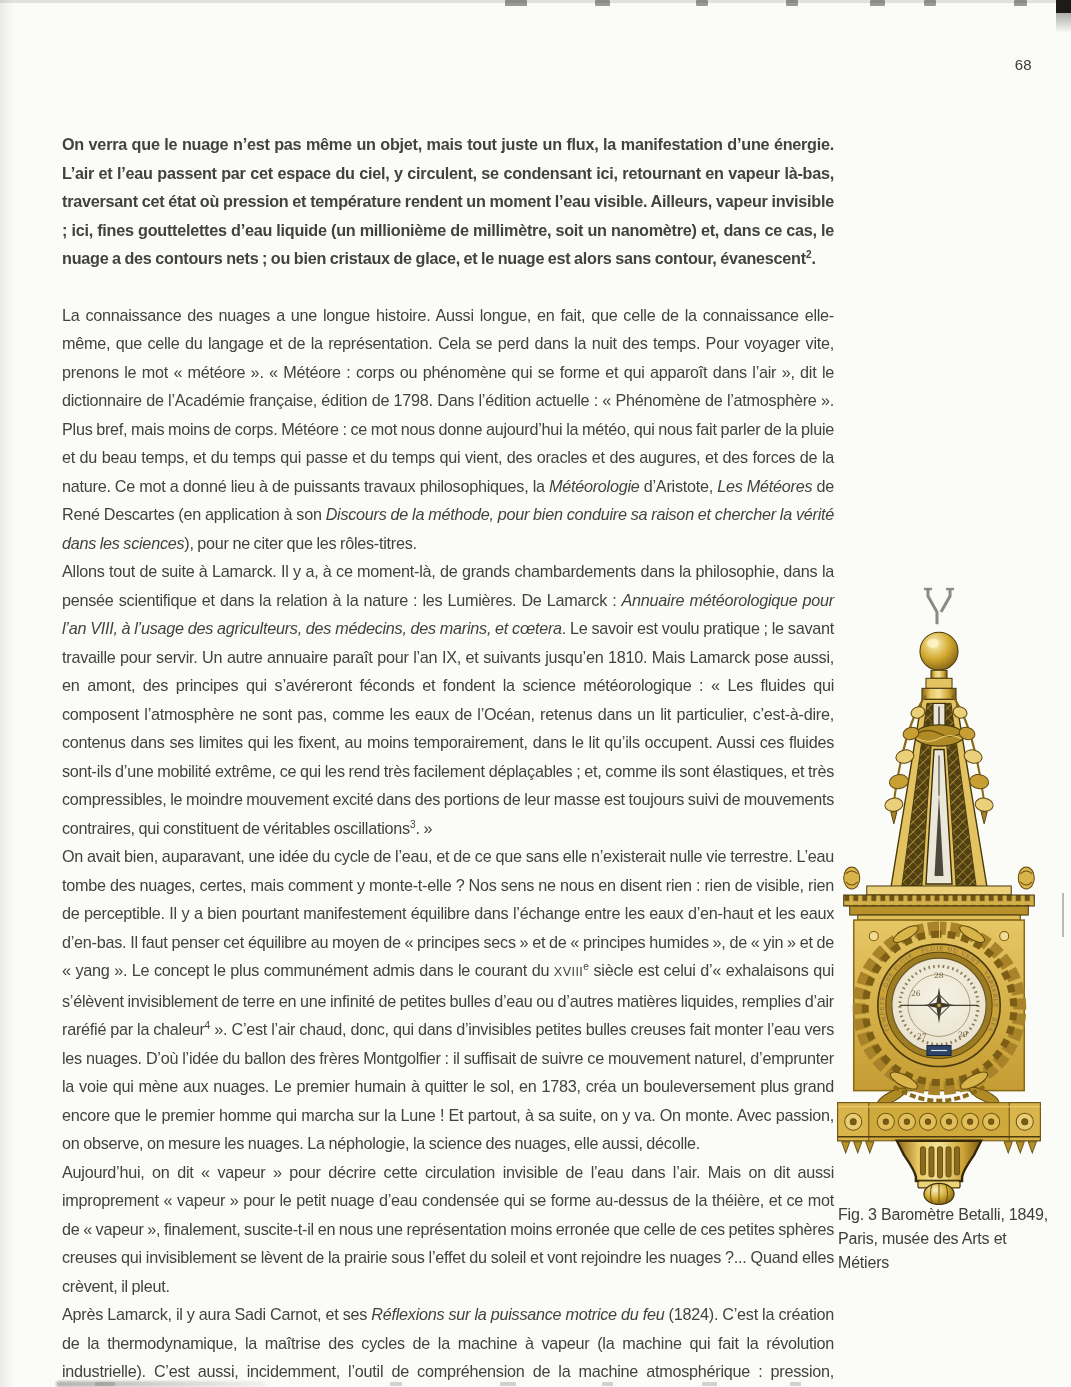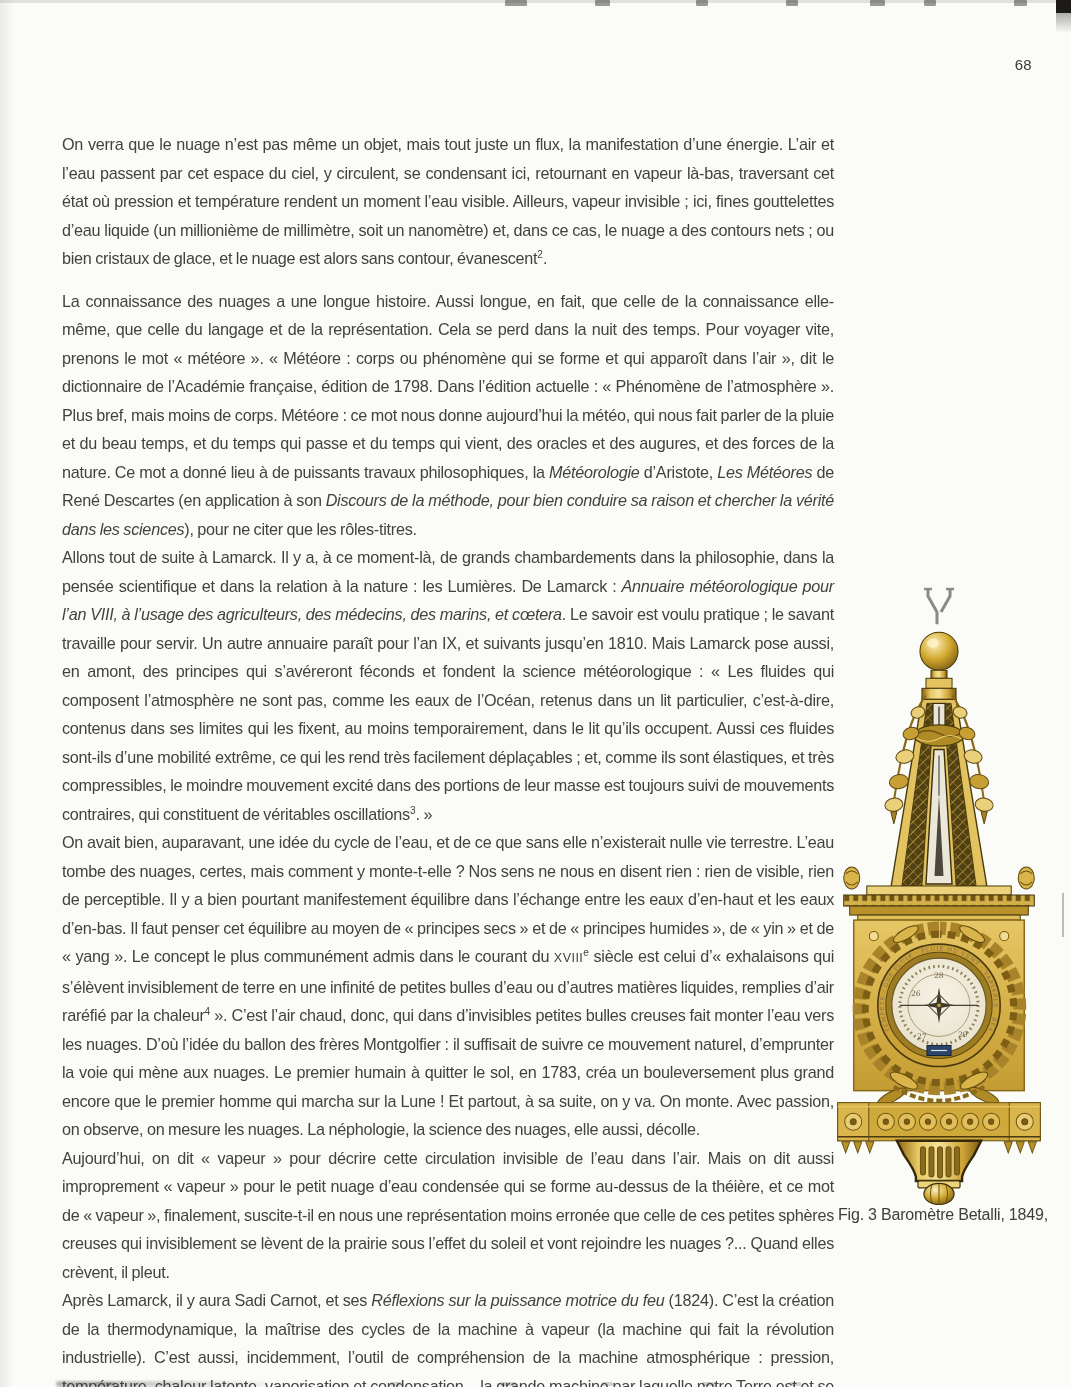--- a/index.html
+++ b/index.html
@@ -25,21 +25,21 @@
 
   .page-number{position:absolute;right:39px;top:56px;font-size:15px;color:#3a3a3a;letter-spacing:.3px;text-align:right;}
 
   .text-column{
     position:absolute;left:62px;top:130px;width:772px;
     font-size:16.2px;line-height:28.5px;
     letter-spacing:-0.25px;word-spacing:-0.6px;
     text-align:justify;color:#424242;
   }
   .text-column p.para{margin:0;}
-  .text-column p.gap-after{margin-bottom:14px;}
+  .text-column p.gap-after{margin-bottom:28px;font-weight:bold;}
   .text-column em{font-style:italic;}
   .text-column sup{font-size:62%;line-height:0;vertical-align:super;letter-spacing:0;}
   .text-column .sc{font-size:.78em;letter-spacing:.4px;}
 
   .figure{position:absolute;left:833px;top:583px;width:212px;height:622px;}
   .figure svg{display:block;width:212px;height:622px;}
 
   .caption{
     position:absolute;left:838px;top:1203px;width:215px;
     font-size:16px;line-height:24px;color:#3d3d3d;letter-spacing:-0.2px;
@@ -283,13 +283,14 @@
 
   <g>
     <ellipse cx="105" cy="609" rx="15" ry="10.5" fill="url(#sphereG)" stroke="#3c2f0a" stroke-width="1.2"></ellipse>
     <path d="M98,600 q-3,9 0,18 M105,599 v21 M112,600 q3,9 0,18" fill="none" stroke="#6e5414" stroke-width="1"></path>
   </g>
 </svg>
 </div>
 
 <div class="caption">
   <div>Fig. 3 Baromètre Betalli, 1849,</div>
+  <div>Paris, musée des Arts et Métiers</div>
 </div>
 
 </body></html>

